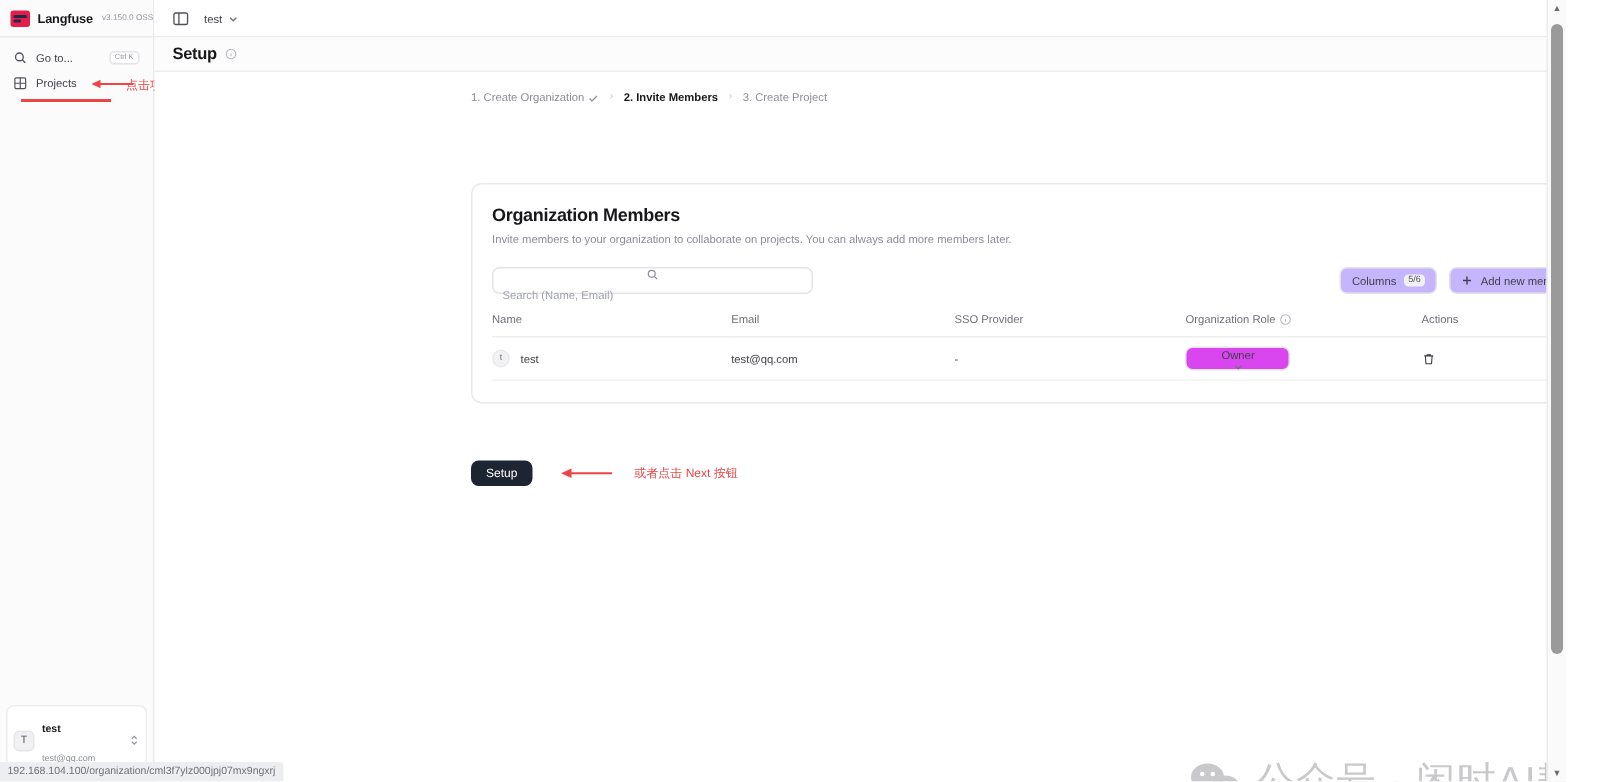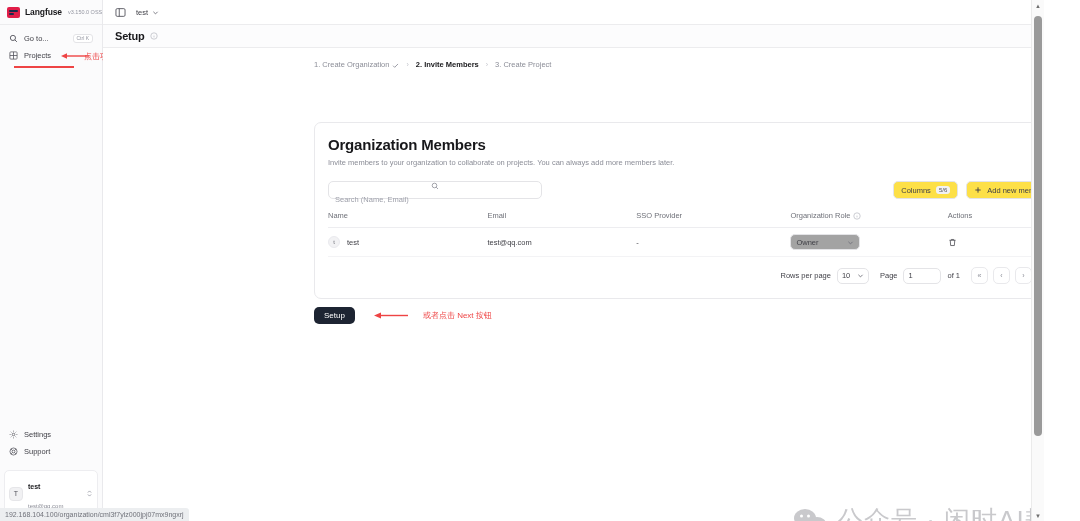--- a/index.html
+++ b/index.html
@@ -216,21 +216,21 @@
   .card {
     position: absolute;
     left: 211px;
     top: 74px;
     width: 754px;
     border: 1px solid #e9e9ec;
     border-radius: 7px;
     background: #ffffff;
     padding: 13px 13px 14px 13px;
   }
-  .card h2 { font-size: 15px; font-weight: bold; color: #18181b; letter-spacing: -0.2px; }
+  .card h2 { font-size: 12px; font-weight: bold; color: #18181b; letter-spacing: -0.2px; }
   .card .card-desc { font-size: 7.5px; color: #8b8d97; margin-top: 5px; }
 
   .toolbar {
     margin-top: 14px;
     display: flex;
     align-items: center;
     justify-content: space-between;
     gap: 8px;
   }
   .search-wrap {
@@ -255,21 +255,21 @@
     width: 100%;
     font-family: "Liberation Sans", sans-serif;
   }
   .search-input::placeholder { color: #9fa1ab; }
 
   .tb-right { display: flex; align-items: center; gap: 8px; }
   .btn {
     height: 18px;
     border: 1px solid #e4e4e7;
     border-radius: 5px;
-    background: #fde047;
+    background: #c4b5fd;
     display: flex;
     align-items: center;
     gap: 5px;
     padding: 0 7px;
     font-size: 7.5px;
     color: #3f3f46;
     cursor: pointer;
     white-space: nowrap;
   }
   .badge-count {
@@ -319,22 +319,23 @@
     flex: 0 0 12px;
   }
   .role-select {
     width: 70px; height: 16px;
     border: 1px solid #e4e4e7;
     border-radius: 5px;
     display: flex; align-items: center; justify-content: space-between;
     padding: 0 5px;
     font-size: 7.5px;
     color: #3f3f46;
-    background: #a3a3a3;
+    background: #d946ef;
     cursor: pointer;
+    flex-direction: column;
   }
   .trash { width: 9px; height: 9px; color: #3f3f46; cursor: pointer; }
   .trash svg { width: 9px; height: 9px; display: block; }
 
   .pager {
     margin-top: 10px;
     display: flex;
     align-items: center;
     justify-content: flex-end;
     gap: 11px;
@@ -501,41 +502,20 @@
 
     <span class="anno-underline"></span>
     <svg class="anno-arrow-projects" viewBox="0 0 30 8">
       <path d="M29 4H4" stroke="#ee4444" stroke-width="1.4"></path>
       <path d="M1 4L7 1.2V6.8Z" fill="#ee4444"></path>
     </svg>
     <span class="anno-text-projects">点击项目</span>
 
     <div class="sb-spacer"></div>
 
-    <div class="sb-bottom">
-      <div class="sb-item">
-        <span class="ico">
-          <svg viewBox="0 0 16 16" fill="none" stroke="currentColor" stroke-width="1.3">
-            <circle cx="8" cy="8" r="2.3"></circle>
-            <path d="M8 1.2v1.6M8 13.2v1.6M1.2 8h1.6M13.2 8h1.6M3.2 3.2l1.1 1.1M11.7 11.7l1.1 1.1M12.8 3.2l-1.1 1.1M4.3 11.7l-1.1 1.1"></path>
-          </svg>
-        </span>
-        <span class="sb-label">Settings</span>
-      </div>
-      <div class="sb-item">
-        <span class="ico">
-          <svg viewBox="0 0 16 16" fill="none" stroke="currentColor" stroke-width="1.3">
-            <circle cx="8" cy="8" r="6.3"></circle>
-              <circle cx="8" cy="8" r="2.5"></circle>
-            <path d="M3.6 3.6l2.6 2.6M9.8 9.8l2.6 2.6M12.4 3.6L9.8 6.2M6.2 9.8l-2.6 2.6"></path>
-          </svg>
-        </span>
-        <span class="sb-label">Support</span>
-      </div>
-    </div>
 
     <div class="sb-footer-user">
       <span class="avatar">T</span>
       <span class="user-meta">
         <span class="user-name">test</span><br>
         <span class="user-mail">test@qq.com</span>
       </span>
       <span class="updown">
         <svg viewBox="0 0 10 14" fill="none" stroke="currentColor" stroke-width="1.3">
           <path d="M2.5 5.5L5 3l2.5 2.5M2.5 8.5L5 11l2.5-2.5"></path>
@@ -686,44 +666,20 @@
                 <span class="trash">
                   <svg viewBox="0 0 16 16" fill="none" stroke="currentColor" stroke-width="1.3">
                     <path d="M2.6 4h10.8M6 4V2.6h4V4M4 4l.7 9.4h6.6L12 4"></path>
                   </svg>
                 </span>
               </td>
             </tr>
           </tbody>
         </table>
 
-        <div class="pager">
-          <div class="pager-group">
-            <span>Rows per page</span>
-            <span class="mini-select">
-              <span>10</span>
-              <span class="chev">
-                <svg viewBox="0 0 10 10" fill="none" stroke="currentColor" stroke-width="1.3">
-                    <path d="M2 4l3 3 3-3"></path>
-                  </svg>
-              </span>
-            </span>
-          </div>
-          <div class="pager-group">
-            <span>Page</span>
-            <input class="page-input" type="text" value="1" style="">
-            <span>of 1</span>
-          </div>
-          <div class="pg-btns">
-            <span class="pg-btn">«</span>
-            <span class="pg-btn">‹</span>
-            <span class="pg-btn">›</span>
-            <span class="pg-btn">»</span>
-          </div>
-        </div>
       </section>
 
       <div class="next-row">
         <button class="next-btn">Setup</button>
         <svg class="anno-arrow-next" viewBox="0 0 36 9">
           <path d="M35 4.5H5" stroke="#ee4444" stroke-width="1.4"></path>
           <path d="M1 4.5L8 1.4v6.2Z" fill="#ee4444"></path>
         </svg>
         <span class="anno-text-next">或者点击 Next 按钮</span>
       </div>

